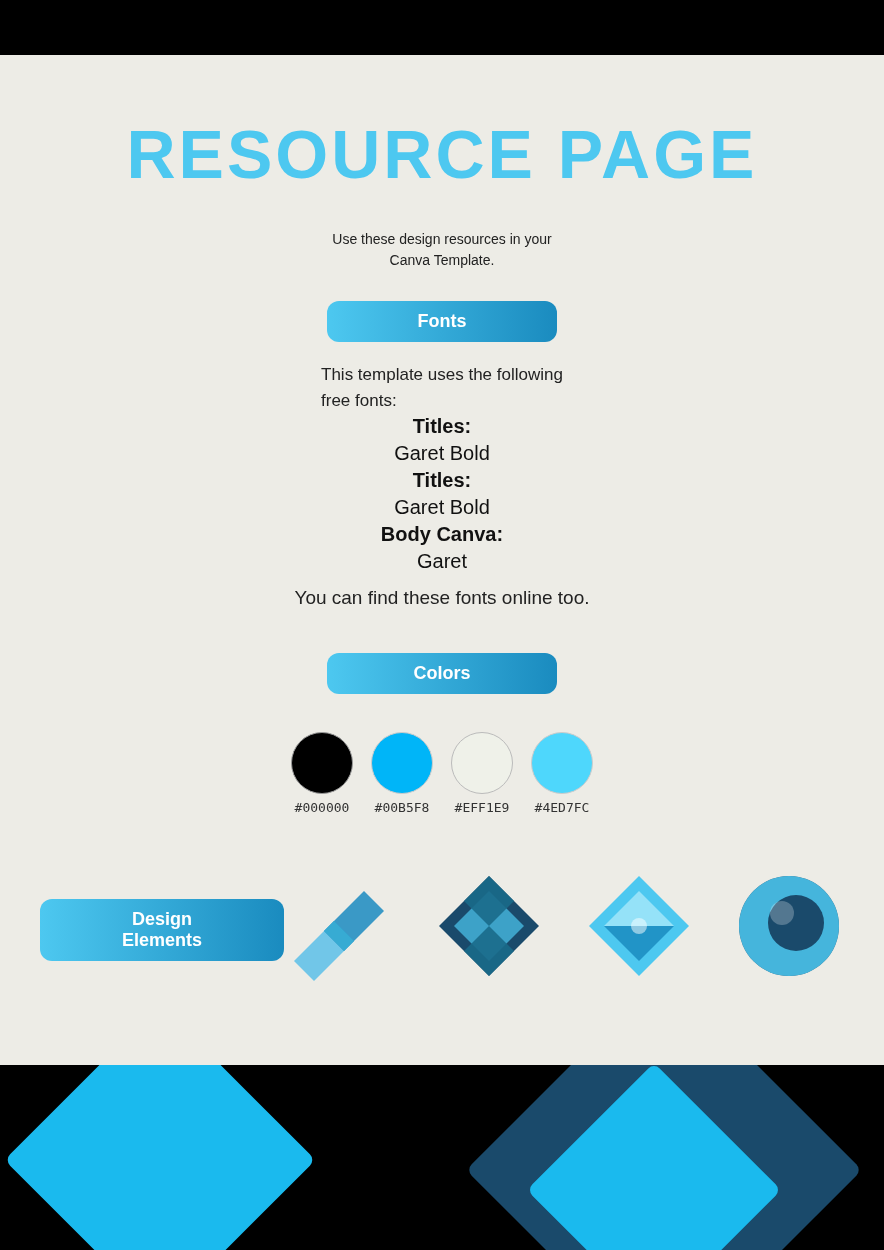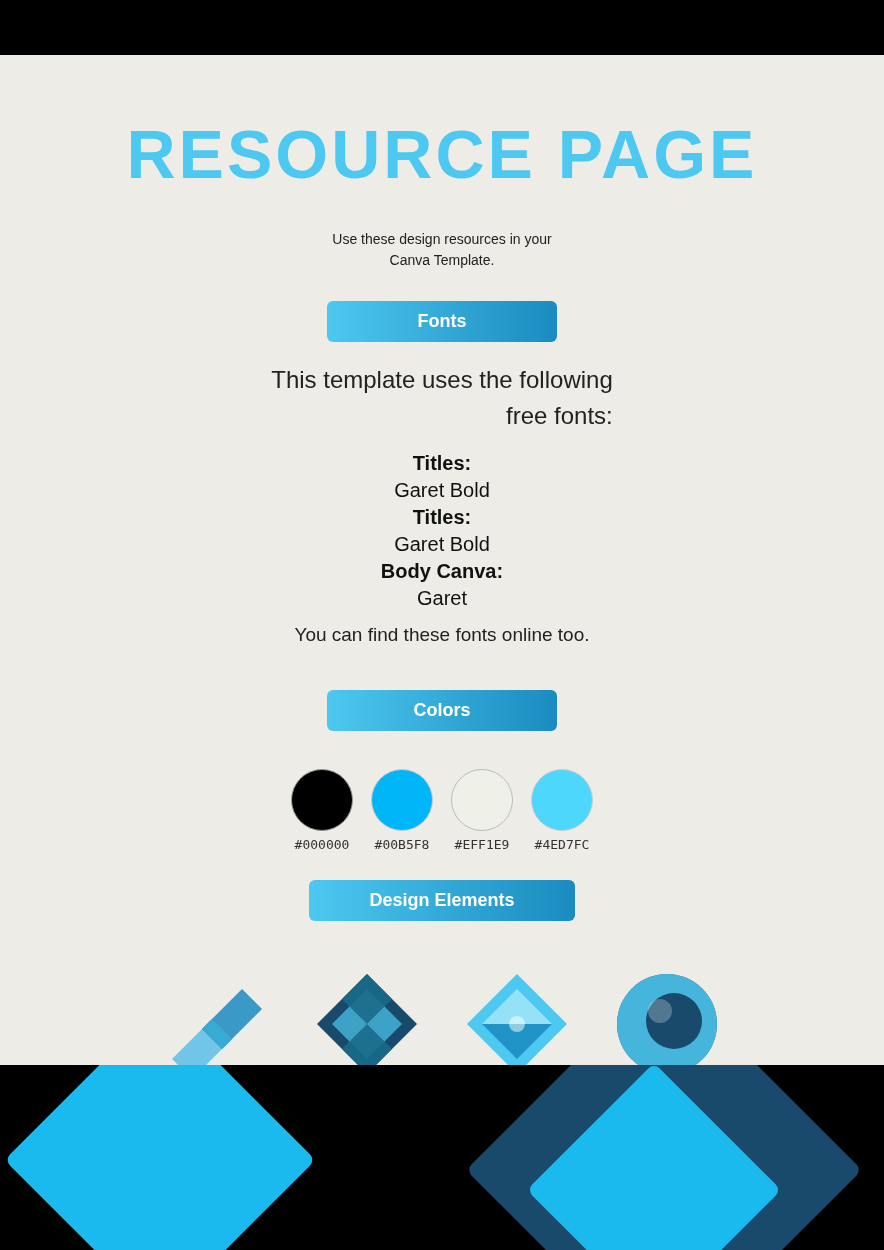--- a/index.html
+++ b/index.html
@@ -58,38 +58,38 @@
       margin-bottom: 30px;
     }
 
     
     .section-badge {
       background: linear-gradient(to right, #4DC8F0, #1A8BBF);
       color: #fff;
       font-size: 18px;
       font-weight: bold;
       padding: 10px 60px;
-      border-radius: 6px;
+      border-radius: 12px;
       margin-bottom: 20px;
       text-align: center;
       min-width: 230px;
     }
 
     .fonts-section {
       display: flex;
       flex-direction: column;
       align-items: center;
       margin-bottom: 20px;
     }
 
     .fonts-description {
-      font-size: 24px;
+      font-size: 17px;
       color: #222;
-      text-align: right;
-      margin-bottom: 18px;
+      text-align: left;
+      margin-bottom: 2px;
       line-height: 1.5;
     }
 
     .font-row {
       text-align: center;
       margin-bottom: 4px;
     }
 
     .font-label {
       font-size: 20px;
@@ -141,22 +141,22 @@
     }
 
     .color-label {
       font-size: 13px;
       color: #333;
       font-family: monospace;
     }
 
     .design-elements-section {
       display: flex;
-      flex-direction: column;
-      align-items: center;
+      flex-direction: row;
+      align-items: flex-end;
       width: 100%;
     }
 
     .design-icons-row {
       display: flex;
       gap: 40px;
       align-items: center;
       justify-content: center;
       margin-top: 28px;
     }

